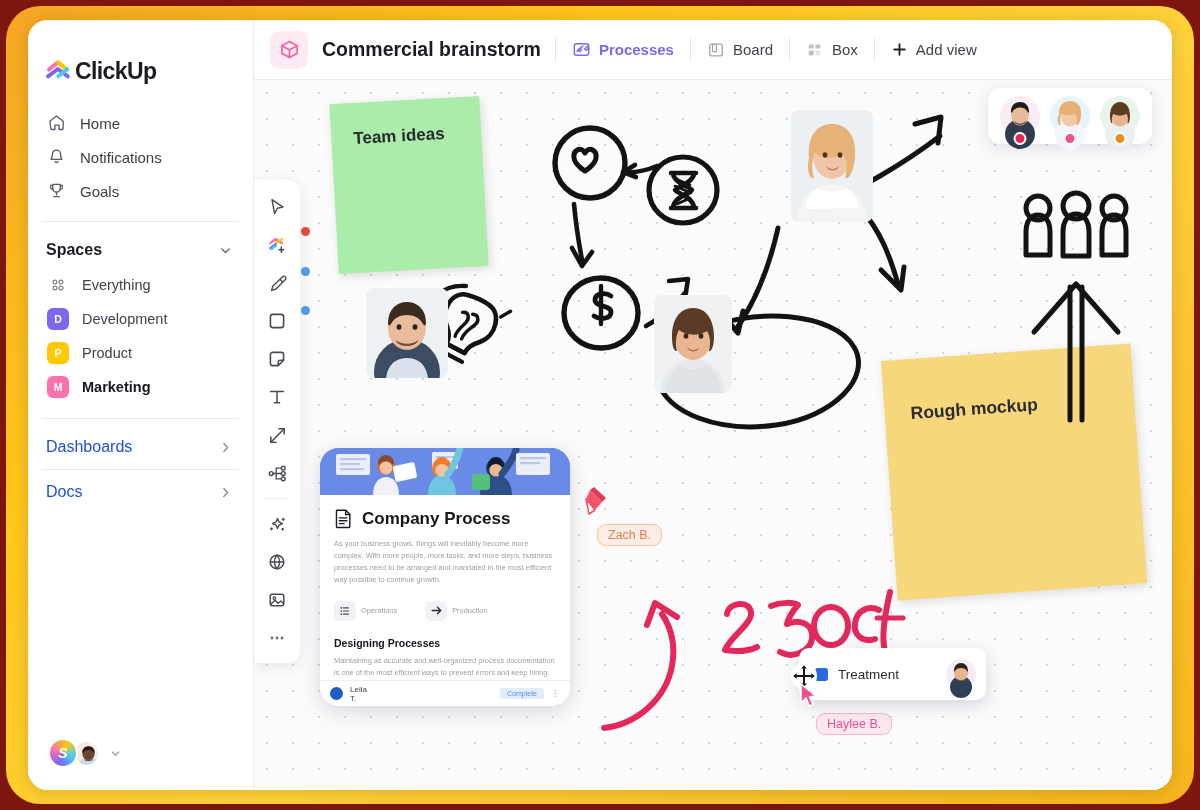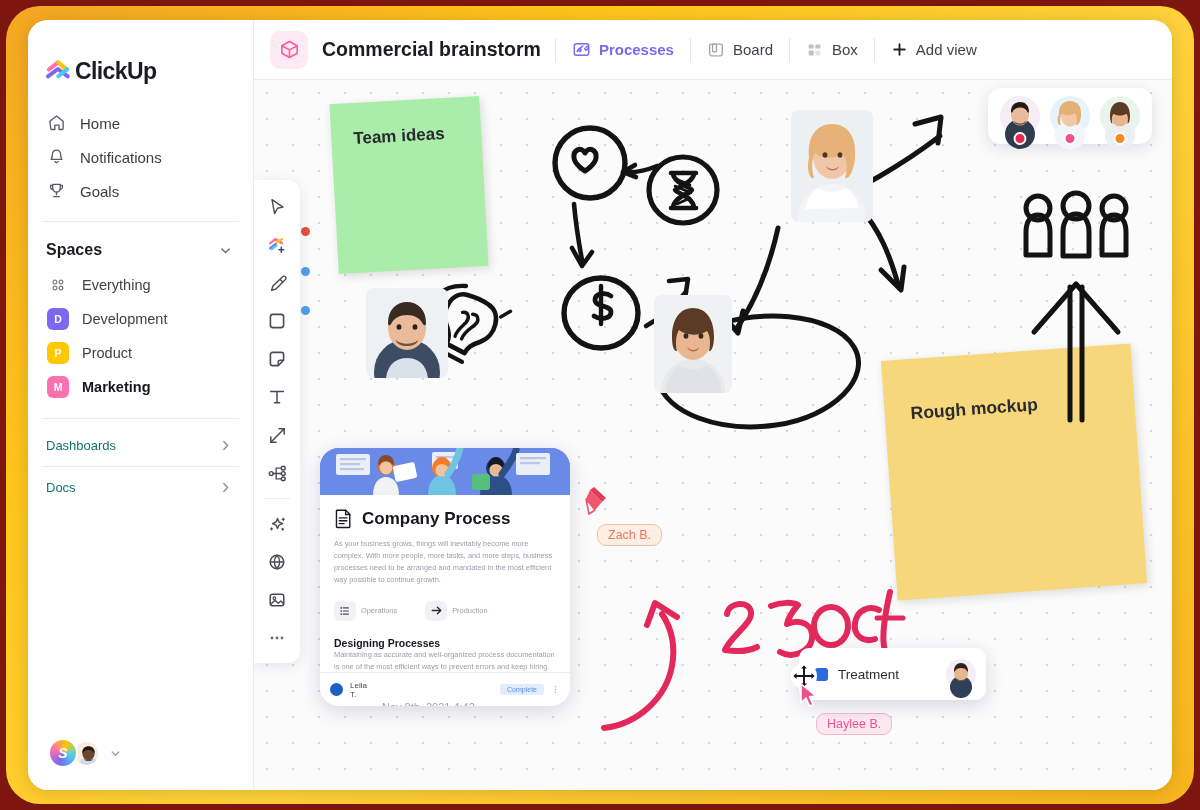--- a/index.html
+++ b/index.html
@@ -64,21 +64,21 @@
   .space-badge {
     width: 22px; height: 22px; border-radius: 6px; flex: 0 0 22px;
     display: flex; align-items: center; justify-content: center;
     color: #fff; font-size: 10.5px; font-weight: 700;
   }
   .space-item.active { font-weight: 700; color: #16161d; }
 
   .row-link {
     display: flex; align-items: center; justify-content: space-between;
     padding: 13px 20px 13px 18px; cursor: pointer;
-    font-size: 13px; color: #0f766e;
+    font-size: 16px; color: #1d4ed8;
   }
 
   #user-bar {
     margin-top: auto; display: flex; align-items: center; gap: 2px;
     padding: 0 0 22px 20px;
   }
   .ws-avatar {
     width: 30px; height: 30px; border-radius: 50%;
     background: conic-gradient(from 200deg,#7b68ee,#fd71af,#ffc800,#49ccf9,#7b68ee);
     color:#fff; font-size: 14px; font-weight: 700; font-style: italic;
@@ -160,21 +160,21 @@
   #doccard .banner { height: 47px; background: #6a8ae8; position: relative; overflow: hidden; }
   #doccard .body { padding: 13px 14px 0 14px; }
   .dc-title { display: flex; align-items: center; gap: 9px; font-size: 17px; font-weight: 700; color: #16161d; }
   .dc-para { font-size: 7.4px; line-height: 1.62; color: #9c9ca8; margin-top: 9px; }
   .dc-chips { display: flex; gap: 28px; margin-top: 15px; align-items: center; }
   .dc-chip { display: flex; align-items: center; gap: 5px; }
   .dc-chipbox { width: 22px; height: 20px; border-radius: 5px; background: #f2f1f6; display:flex;align-items:center;justify-content:center;}
   .dc-chip span { font-size: 7.4px; color: #9c9ca8; }
   .dc-h2 { font-size: 10.5px; font-weight: 700; color: #16161d; margin-top: 16px; }
   .dc-foot {
-    position: absolute; left: 0; right: 0; bottom: 0; height: 34px;
+    position: absolute; left: 0; right: 0; bottom: 0; height: 26px;
     border-top: 1px solid #eeedf2; background: #fff;
     display: flex; align-items: center; padding: 0 10px; gap: 7px;
   }
   .dc-foot .nm { font-size: 8px; color: #45454f; }
   .dc-foot .dt { font-size: 11px; color: #a3a3ae; margin-left: auto; margin-top: 47px; }
   .dc-tag { font-size: 7px; color: #5a8fe0; background: #e3ecfb; border-radius: 3px; padding: 2px 7px; }
 
   
   #taskcard {
     left: 545px; top: 568px; width: 187px; height: 52px;
@@ -688,21 +688,21 @@
               <div class="dc-chip">
                 <span class="dc-chipbox">
                   <svg width="13" height="13" viewBox="0 0 14 14">
                       <path d="M2.4 7h9M8 3.6 11.6 7 8 10.4" fill="none" stroke="#2c2c36" stroke-width="1.5" stroke-linecap="round" stroke-linejoin="round"></path>
                     </svg>
                 </span>
                 <span>Production</span>
               </div>
             </div>
             <div class="dc-h2">Designing Processes</div>
-            <p class="dc-para" style="margin-top:0">Maintaining as accurate and well-organized process documentation is one of the most efficient ways to prevent errors and keep hiring.</p>
+            <p class="dc-para" style="margin-top:6px">Maintaining as accurate and well-organized process documentation is one of the most efficient ways to prevent errors and keep hiring.</p>
           </div>
           <div class="dc-foot">
             <span>
               <svg width="13" height="13" viewBox="0 0 14 14">
                   <circle cx="7" cy="7" r="7" fill="#1c5ec4"></circle>
                 </svg>
             </span>
             <span class="nm">Leila T.</span>
             <span class="dt">Nov 8th, 2021 4:42 PM</span>
             <span class="dc-tag">Complete</span>

